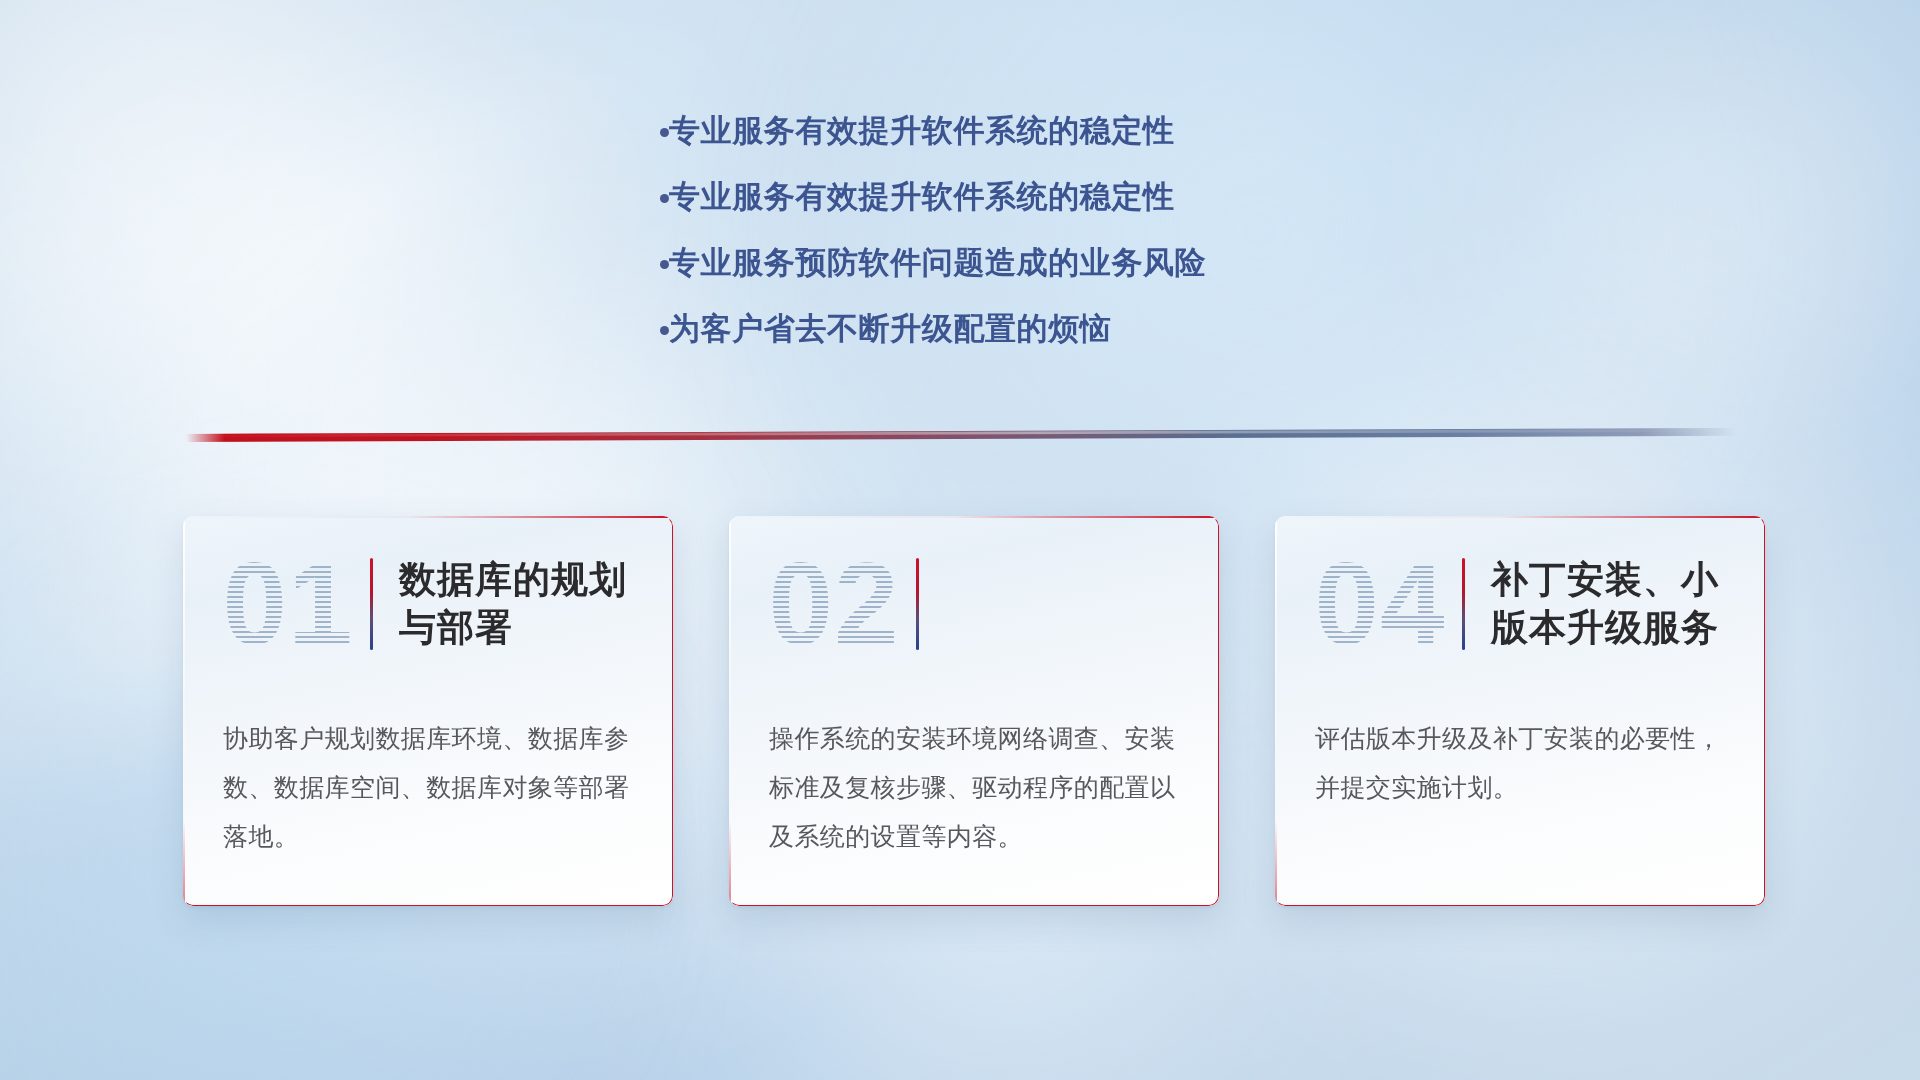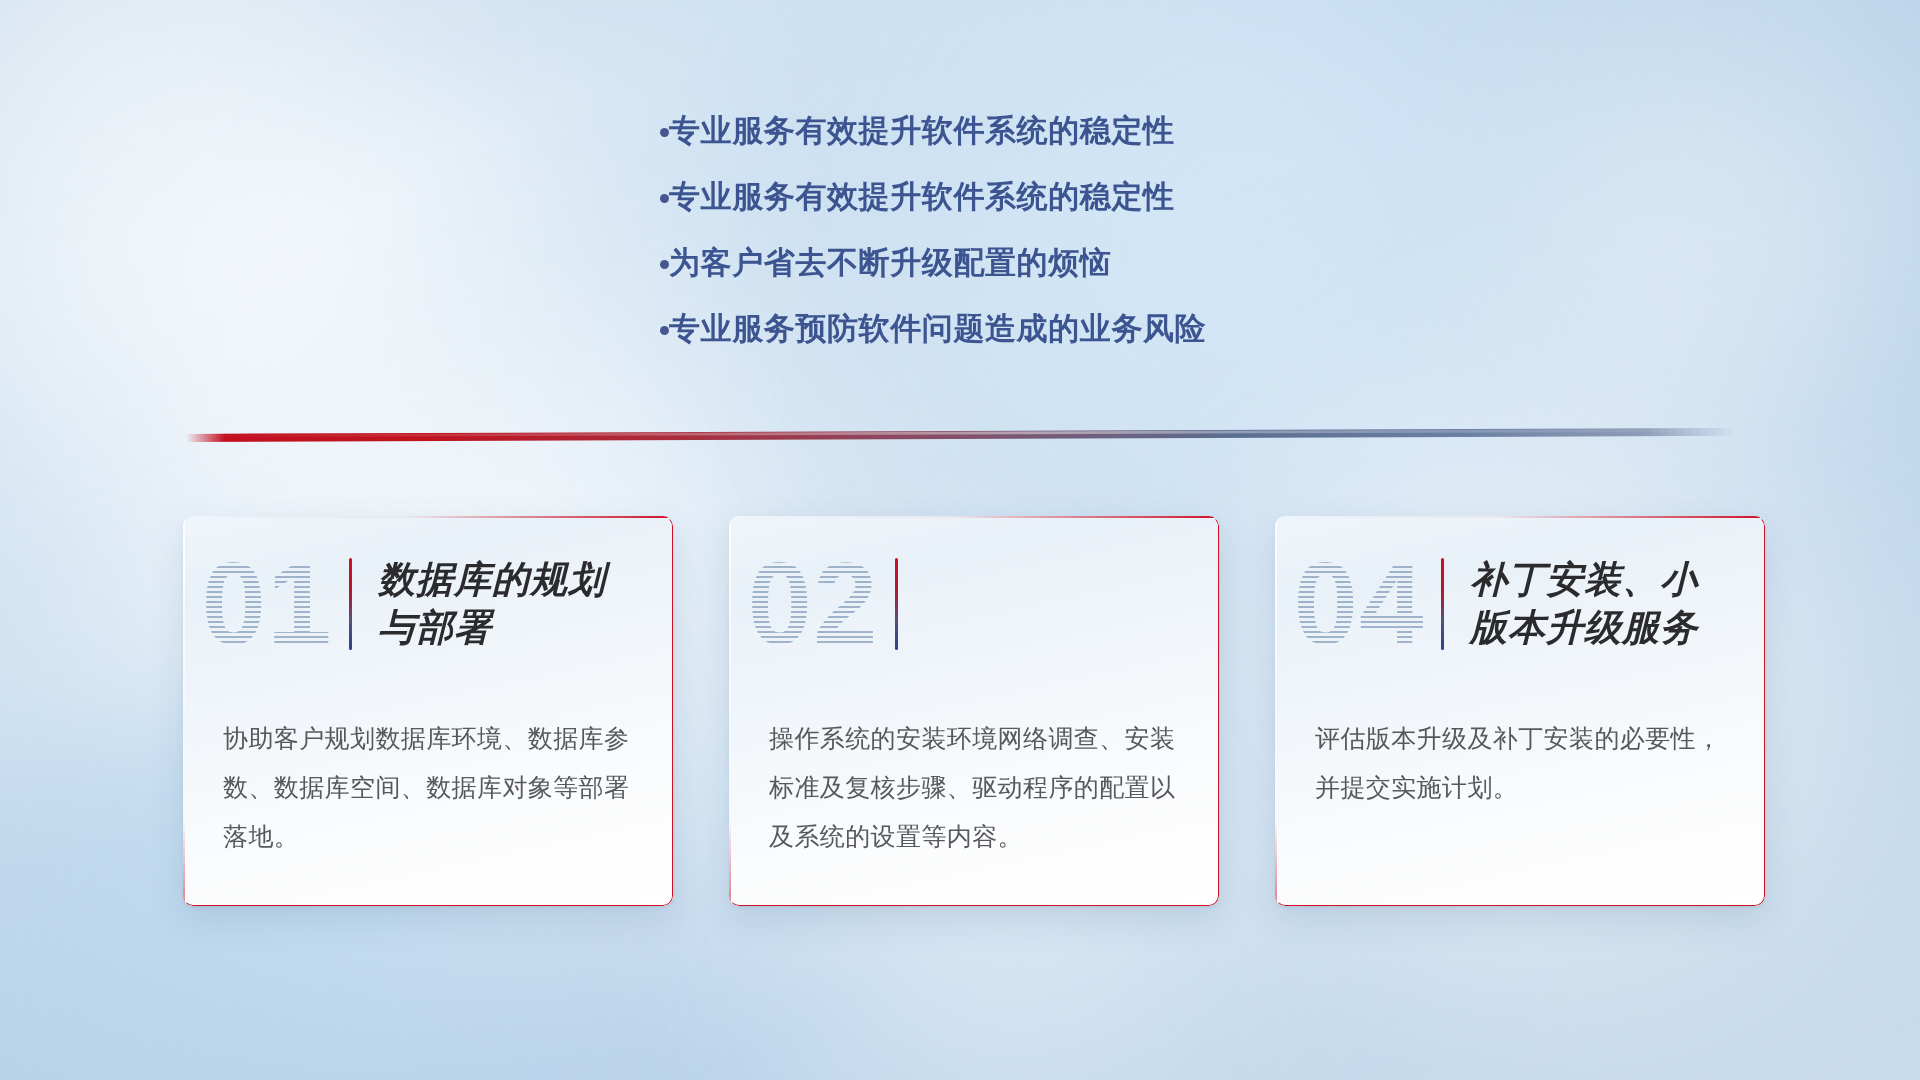--- a/index.html
+++ b/index.html
@@ -116,21 +116,21 @@
     border-top-left-radius:10px; border-top-right-radius:10px;
   }
   .card-border-left {
     position:absolute; left:0; top:0; bottom:0; width:2px; pointer-events:none;
     background:linear-gradient(180deg, rgba(255,255,255,.9) 0%, rgba(255,255,255,.5) 40%, rgba(207,17,38,.0) 78%, rgba(207,17,38,.55) 100%);
     border-top-left-radius:10px; border-bottom-left-radius:10px;
   }
 
   .card-head {
     position:relative; height:176px;
-    display:flex; align-items:center; padding-left:8px;
+    display:flex; align-items:center; padding-left:29px;
   }
   
   .card-number {
     position:relative;
     width:152px; flex:0 0 auto; text-align:center;
     font-size:116px; font-weight:800; line-height:1;
     letter-spacing:1px;
     color:#9fb4cb;
     -webkit-background-clip:text; background-clip:text;
     -webkit-text-fill-color:transparent;
@@ -145,21 +145,20 @@
   }
   .card-divider-bar {
     width:3px; height:92px; flex:0 0 auto; margin:0 26px 0 6px;
     background:linear-gradient(180deg,#cf1126 0%, #b2162f 38%, #5b4f7a 66%, #27428c 100%);
     border-radius:2px;
   }
   .card-title {
     font-size:37px; font-weight:700; color:#2b2b2d;
     line-height:1.30; letter-spacing:1px;
     white-space:pre-line;
-    font-style:italic;
   }
   .card-body {
     position:relative;
     padding:22px 36px 0 40px;
     font-size:25px; color:#57585c;
     line-height:1.95; letter-spacing:.4px;
     white-space:pre-line;
   }
 </style>
 </head>
@@ -184,25 +183,25 @@
     <div class="bullet-row">
       <span class="bullet-dot"></span>
       <span class="bullet-text">专业服务有效提升软件系统的稳定性</span>
     </div>
     <div class="bullet-row">
       <span class="bullet-dot"></span>
       <span class="bullet-text">专业服务有效提升软件系统的稳定性</span>
     </div>
     <div class="bullet-row">
       <span class="bullet-dot"></span>
+      <span class="bullet-text">专业服务预防软件问题造成的业务风险</span>
+    </div>
+    <div class="bullet-row">
+      <span class="bullet-dot"></span>
       <span class="bullet-text">为客户省去不断升级配置的烦恼</span>
-    </div>
-    <div class="bullet-row">
-      <span class="bullet-dot"></span>
-      <span class="bullet-text">专业服务预防软件问题造成的业务风险</span>
     </div>
   </div>
 
   <div id="section-divider">
     <div class="bar"></div>
     <div class="gloss"></div>
   </div>
 
   <div id="card-row">
 

